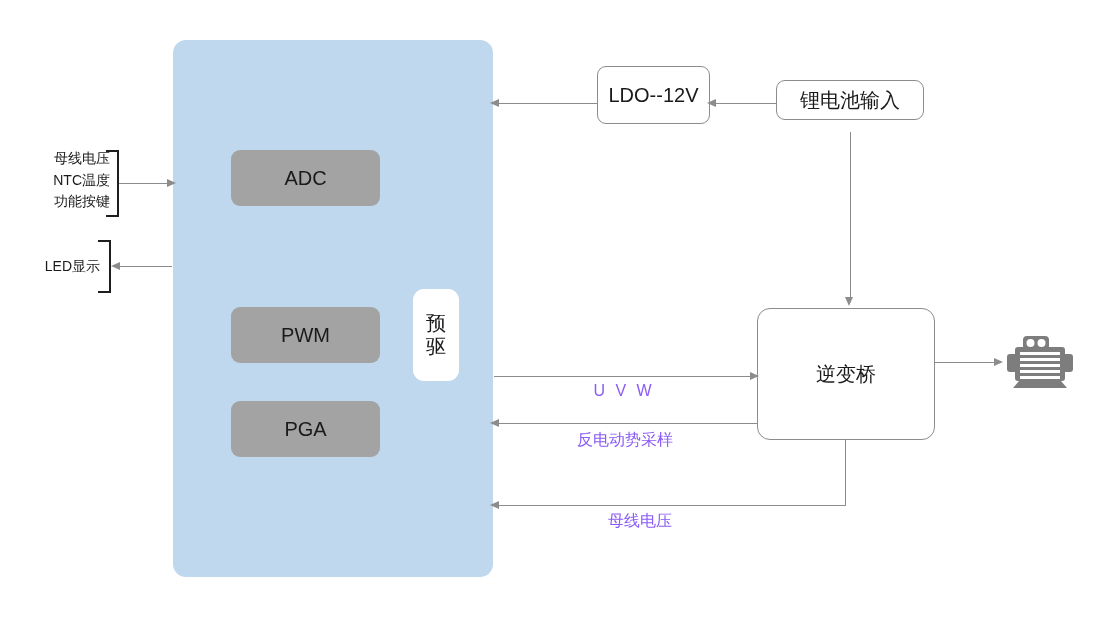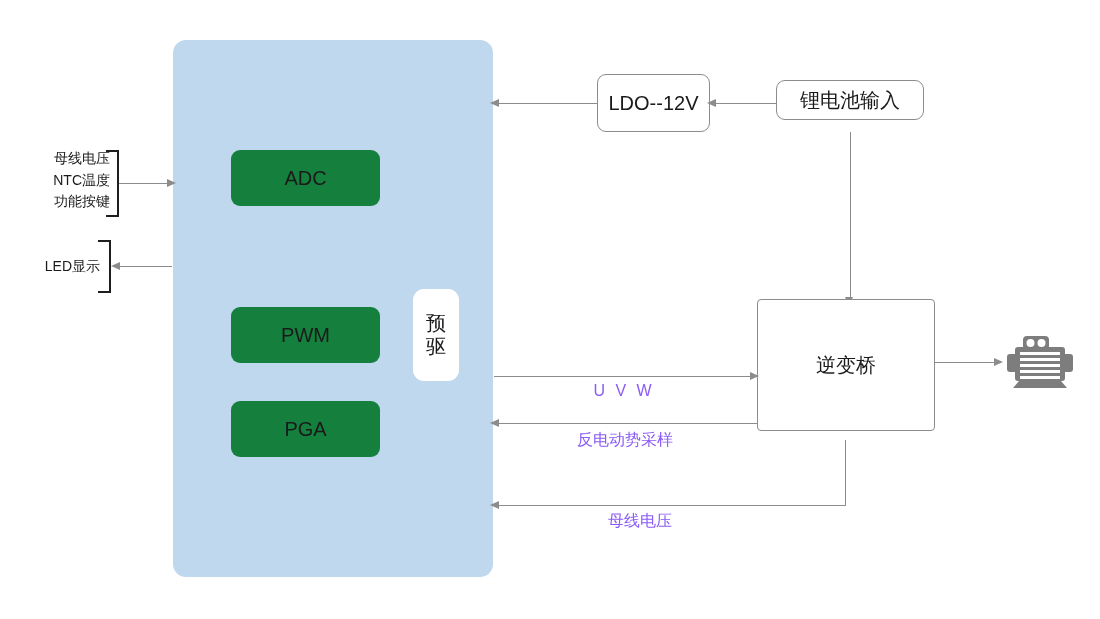--- a/index.html
+++ b/index.html
@@ -40,21 +40,21 @@
     color: #1a1a1a;
     letter-spacing: .2px;
   }
 
   
   .periph {
     position: absolute;
     left: 58px;                 
     width: 149px;
     height: 56px;
-    background: #15803d;
+    background: #a3a3a3;
     border-radius: 9px;
     display: flex;
     align-items: center;
     justify-content: center;
     font-size: 20px;
     color: #1a1a1a;
   }
 
   
   #predriver {
@@ -81,24 +81,24 @@
     background: #ffffff;
     border: 1.4px solid #8c8c8c;
     border-radius: 9px;
     display: flex;
     align-items: center;
     justify-content: center;
     font-size: 20px;
     color: #1a1a1a;
     box-sizing: border-box;
   }
-  #box-ldo     { left: 597px; top: 74px;  width: 113px; height: 58px; }
+  #box-ldo     { left: 597px; top: 66px;  width: 113px; height: 58px; }
   #box-battery { left: 776px; top: 80px;  width: 148px; height: 40px; }
-  #box-inverter{ left: 757px; top: 299px; width: 178px; height: 132px;
-                 border-radius: 4px; align-items: center; }
+  #box-inverter{ left: 757px; top: 308px; width: 178px; height: 132px;
+                 border-radius: 13px; align-items: center; }
 
   
   .hline { position: absolute; height: 0; border-top: 1.4px solid #8c8c8c; }
   .vline { position: absolute; width: 0;  border-left: 1.4px solid #8c8c8c; }
 
   .arrowhead { position: absolute; width: 0; height: 0; }
   .ah-right { border-top: 4.5px solid transparent; border-bottom: 4.5px solid transparent;
               border-left: 9px solid #8c8c8c; }
   .ah-left  { border-top: 4.5px solid transparent; border-bottom: 4.5px solid transparent;
               border-right: 9px solid #8c8c8c; }

